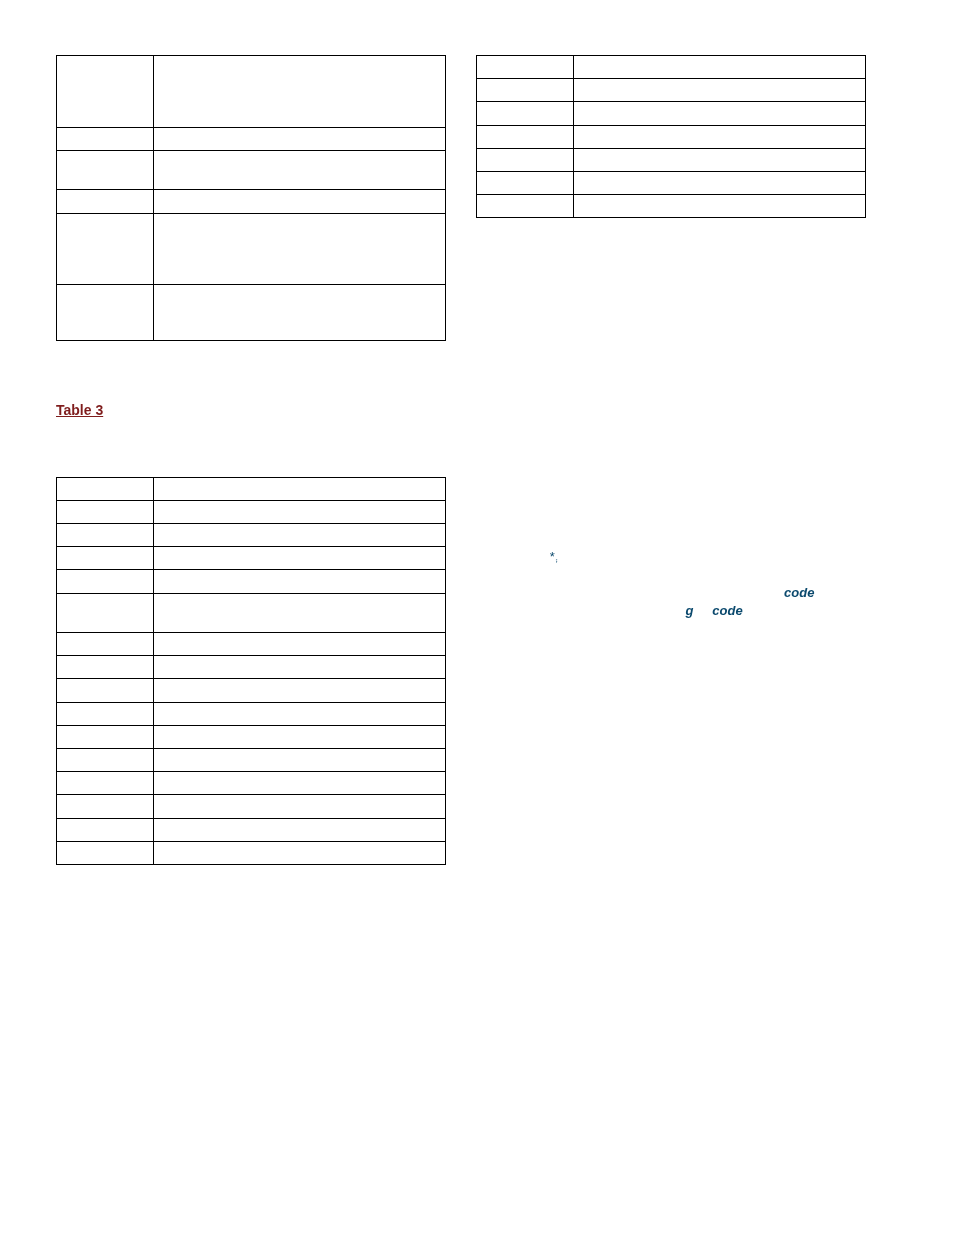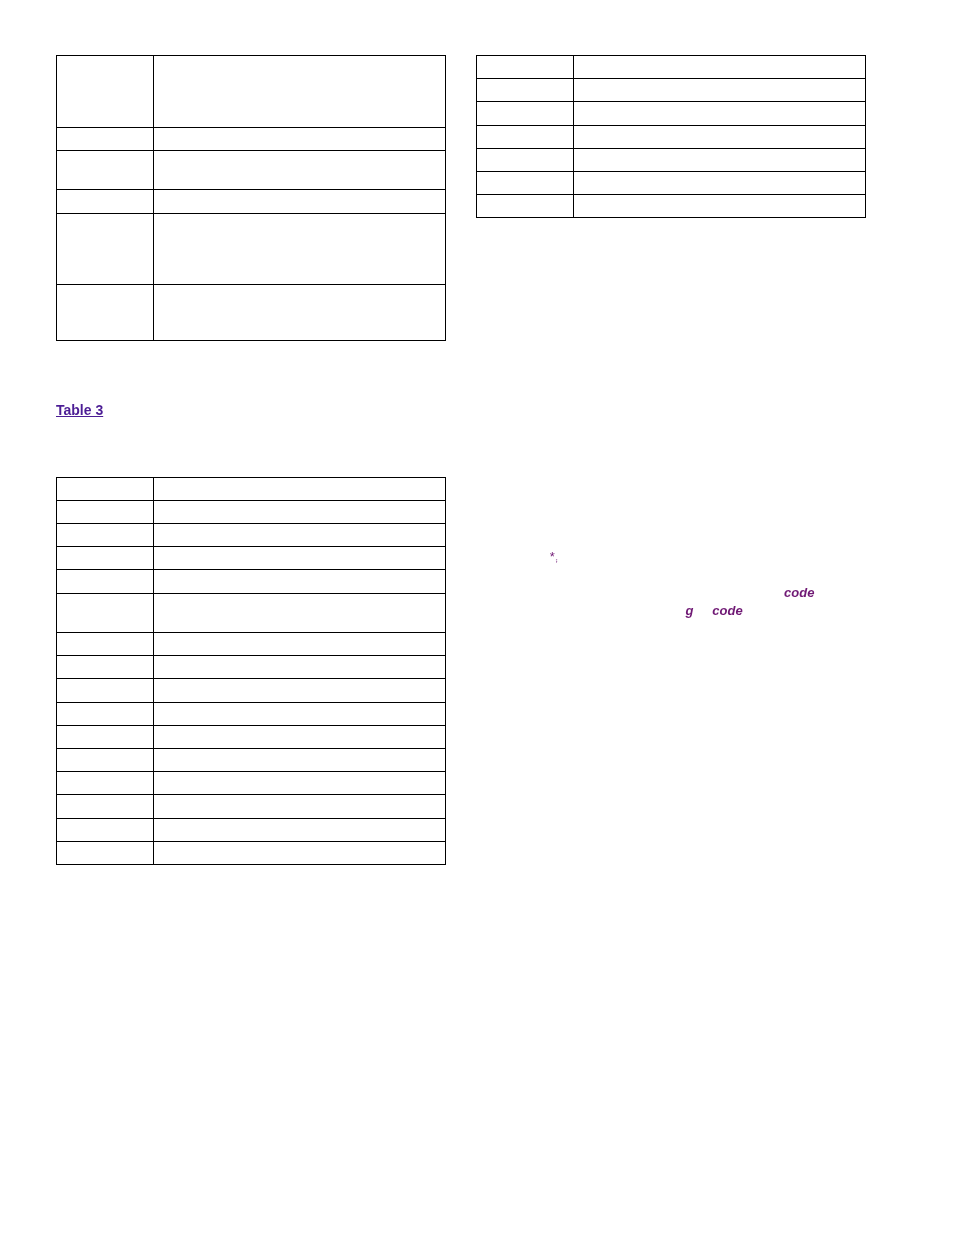--- a/index.html
+++ b/index.html
@@ -35,32 +35,32 @@
   table td {
     border: 1px solid #000;
     padding: 3px 5px;
     vertical-align: top;
     color: #ffffff;
   }
   .narrow { width: 22%; }
 
   
   .table-link {
-    color: #4c1d95;
+    color: #7f1d1d;
     text-decoration: underline;
     font-weight: bold;
     font-size: 14px;
   }
 
   
   p { margin: 0 0 10px 0; }
   .para-block { margin-top: 18px; line-height: 1.35; }
 
   
-  .vis-black  { color: #701a75; }
+  .vis-black  { color: #0c4a6e; }
   .vis-italic { font-style: italic; font-weight: bold; }
 
   
   .dot-hack {
     display:inline-block;
     width:0;
   }
 </style>
 </head>
 <body>

